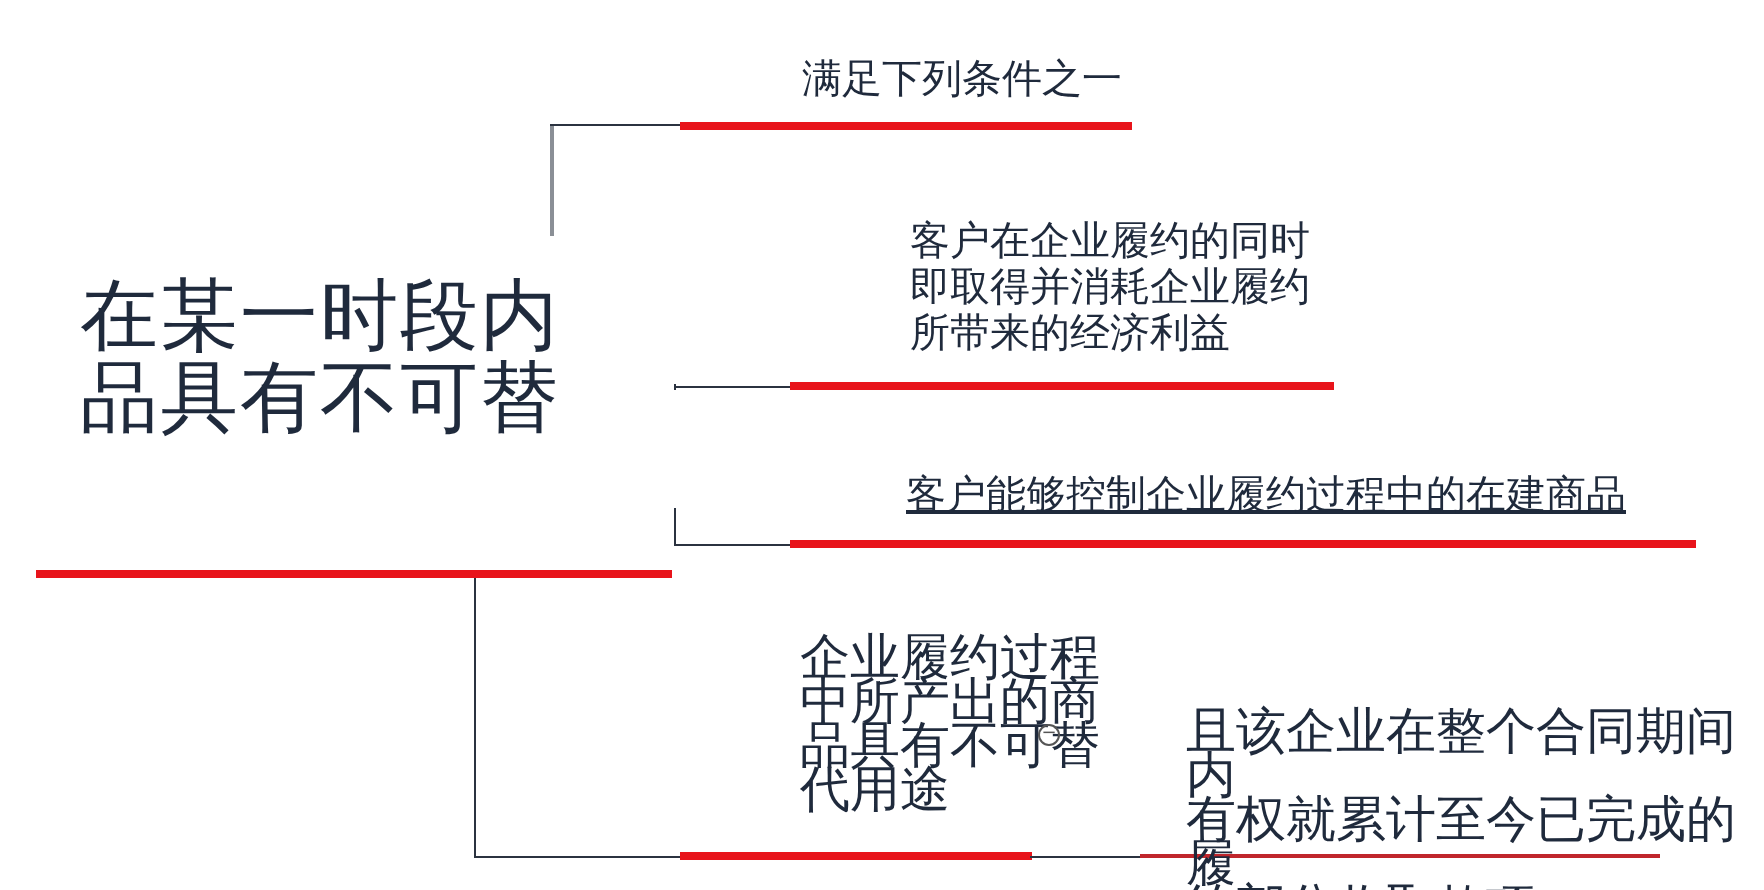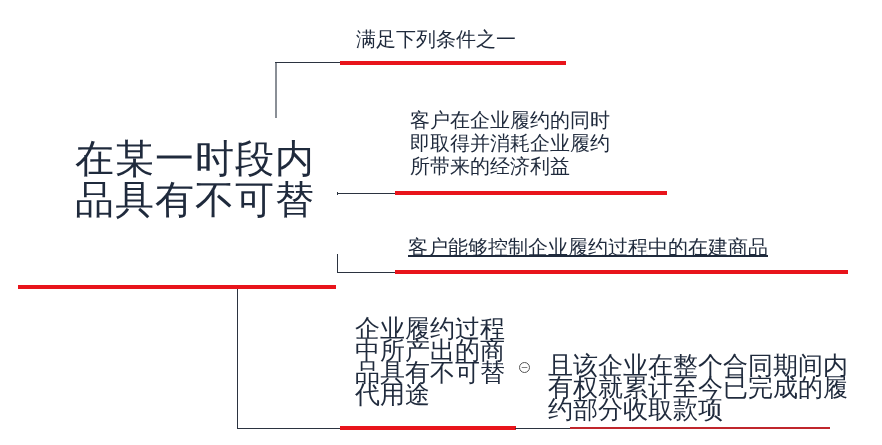--- a/index.html
+++ b/index.html
@@ -2,23 +2,23 @@
 <html><head>
 <meta charset="utf-8">
 <style>
   html, body { margin:0; padding:0; background:#ffffff; }
   body { width:882px; height:445px; position:relative; overflow:hidden;
          font-family:"DejaVu Serif","Liberation Serif",serif; color:#1f2a3c; }
   .hline { position:absolute; height:1px; background:#2b3340; }
   .vline { position:absolute; width:1px; background:#2b3340; }
   .red { position:absolute; height:4px; background:#e8141b; }
   .thinred { position:absolute; height:2px; background:#c0262c; }
-  .root-text { position:absolute; left:40px; top:138px; width:275px; text-align:right;
+  .root-text { position:absolute; left:40px; top:138px; width:275px; text-align:left;
                font-size:39px; line-height:41px; letter-spacing:1px; color:#1f2a3c; }
-  .node-text { position:absolute; font-size:20px; line-height:23px; color:#1f2a3c; white-space:pre-line; }
+  .node-text { position:absolute; font-size:20px; line-height:23px; color:#1f2a3c; white-space:pre-line;margin-left:45px; }
   .node-text.small { font-size:25px; line-height:22px; }
   .collapse { position:absolute; left:519px; top:362px; width:9px; height:9px; border:1px solid #555;
               border-radius:50%; font-size:9px; line-height:9px; text-align:center; color:#555;
               font-family:"DejaVu Sans",sans-serif; }
 </style>
 </head>
 <body>
 
 <div class="root-text">
   <div>在某一时段内</div>

